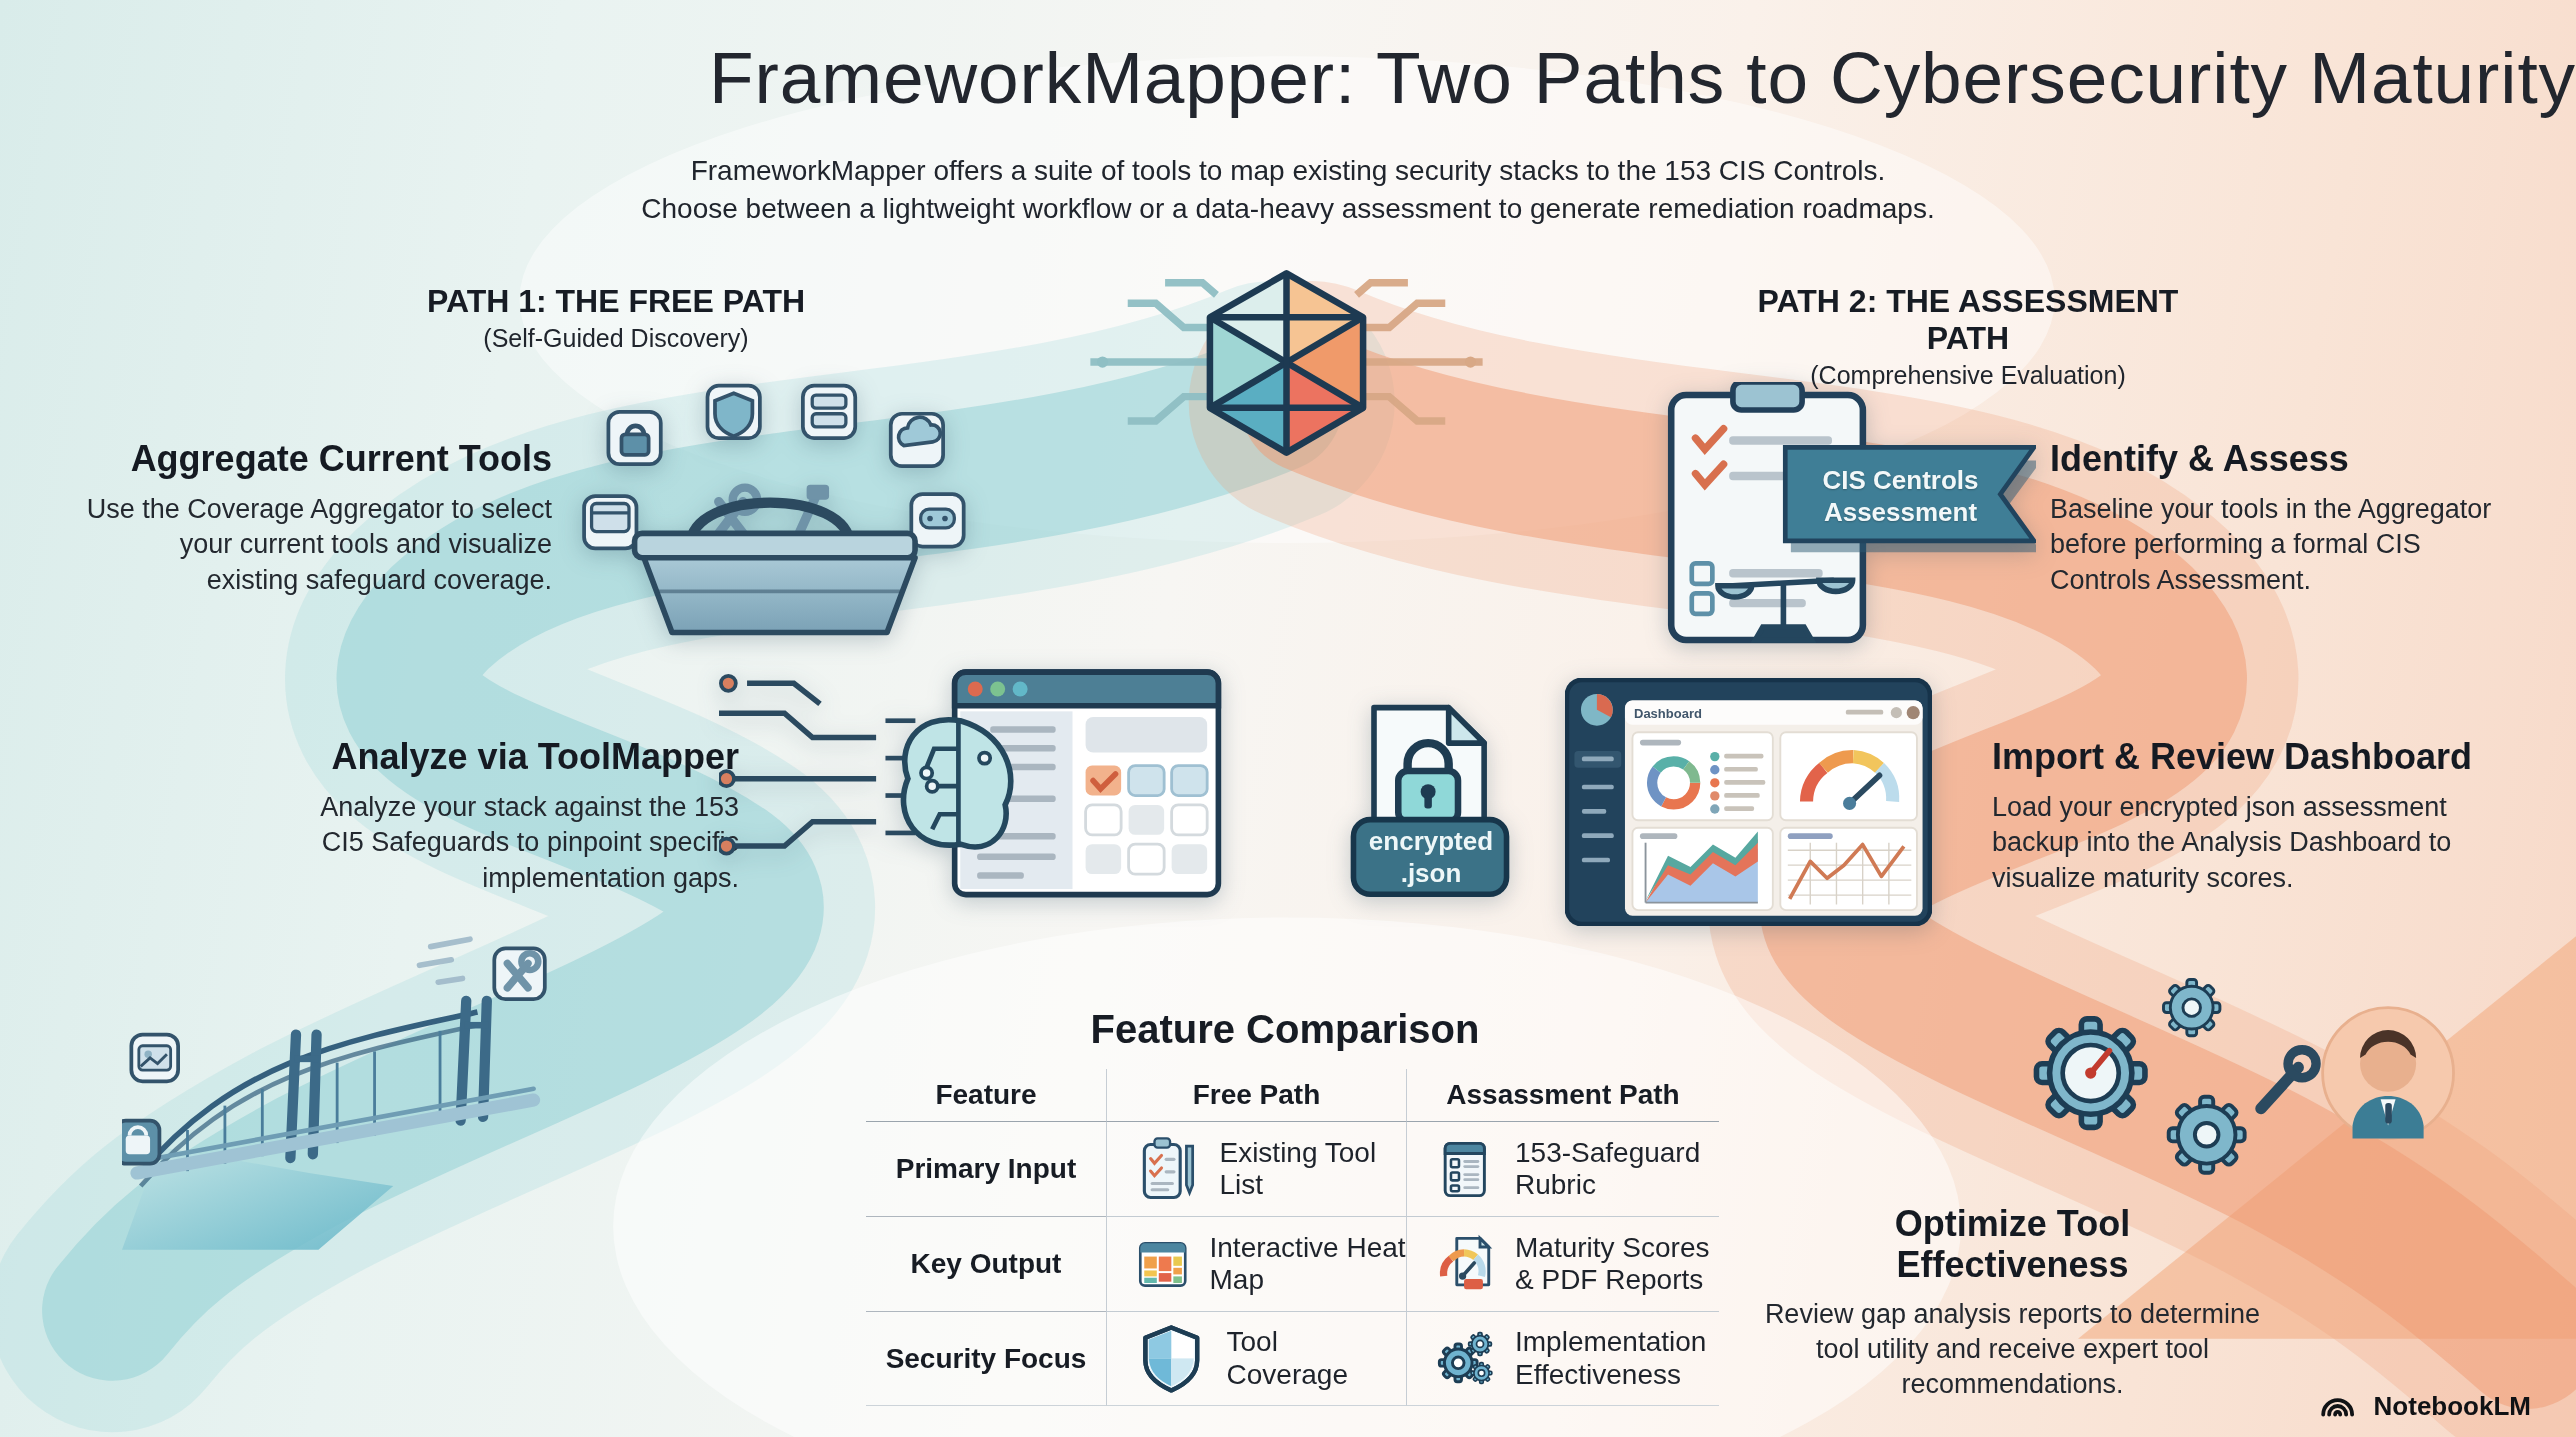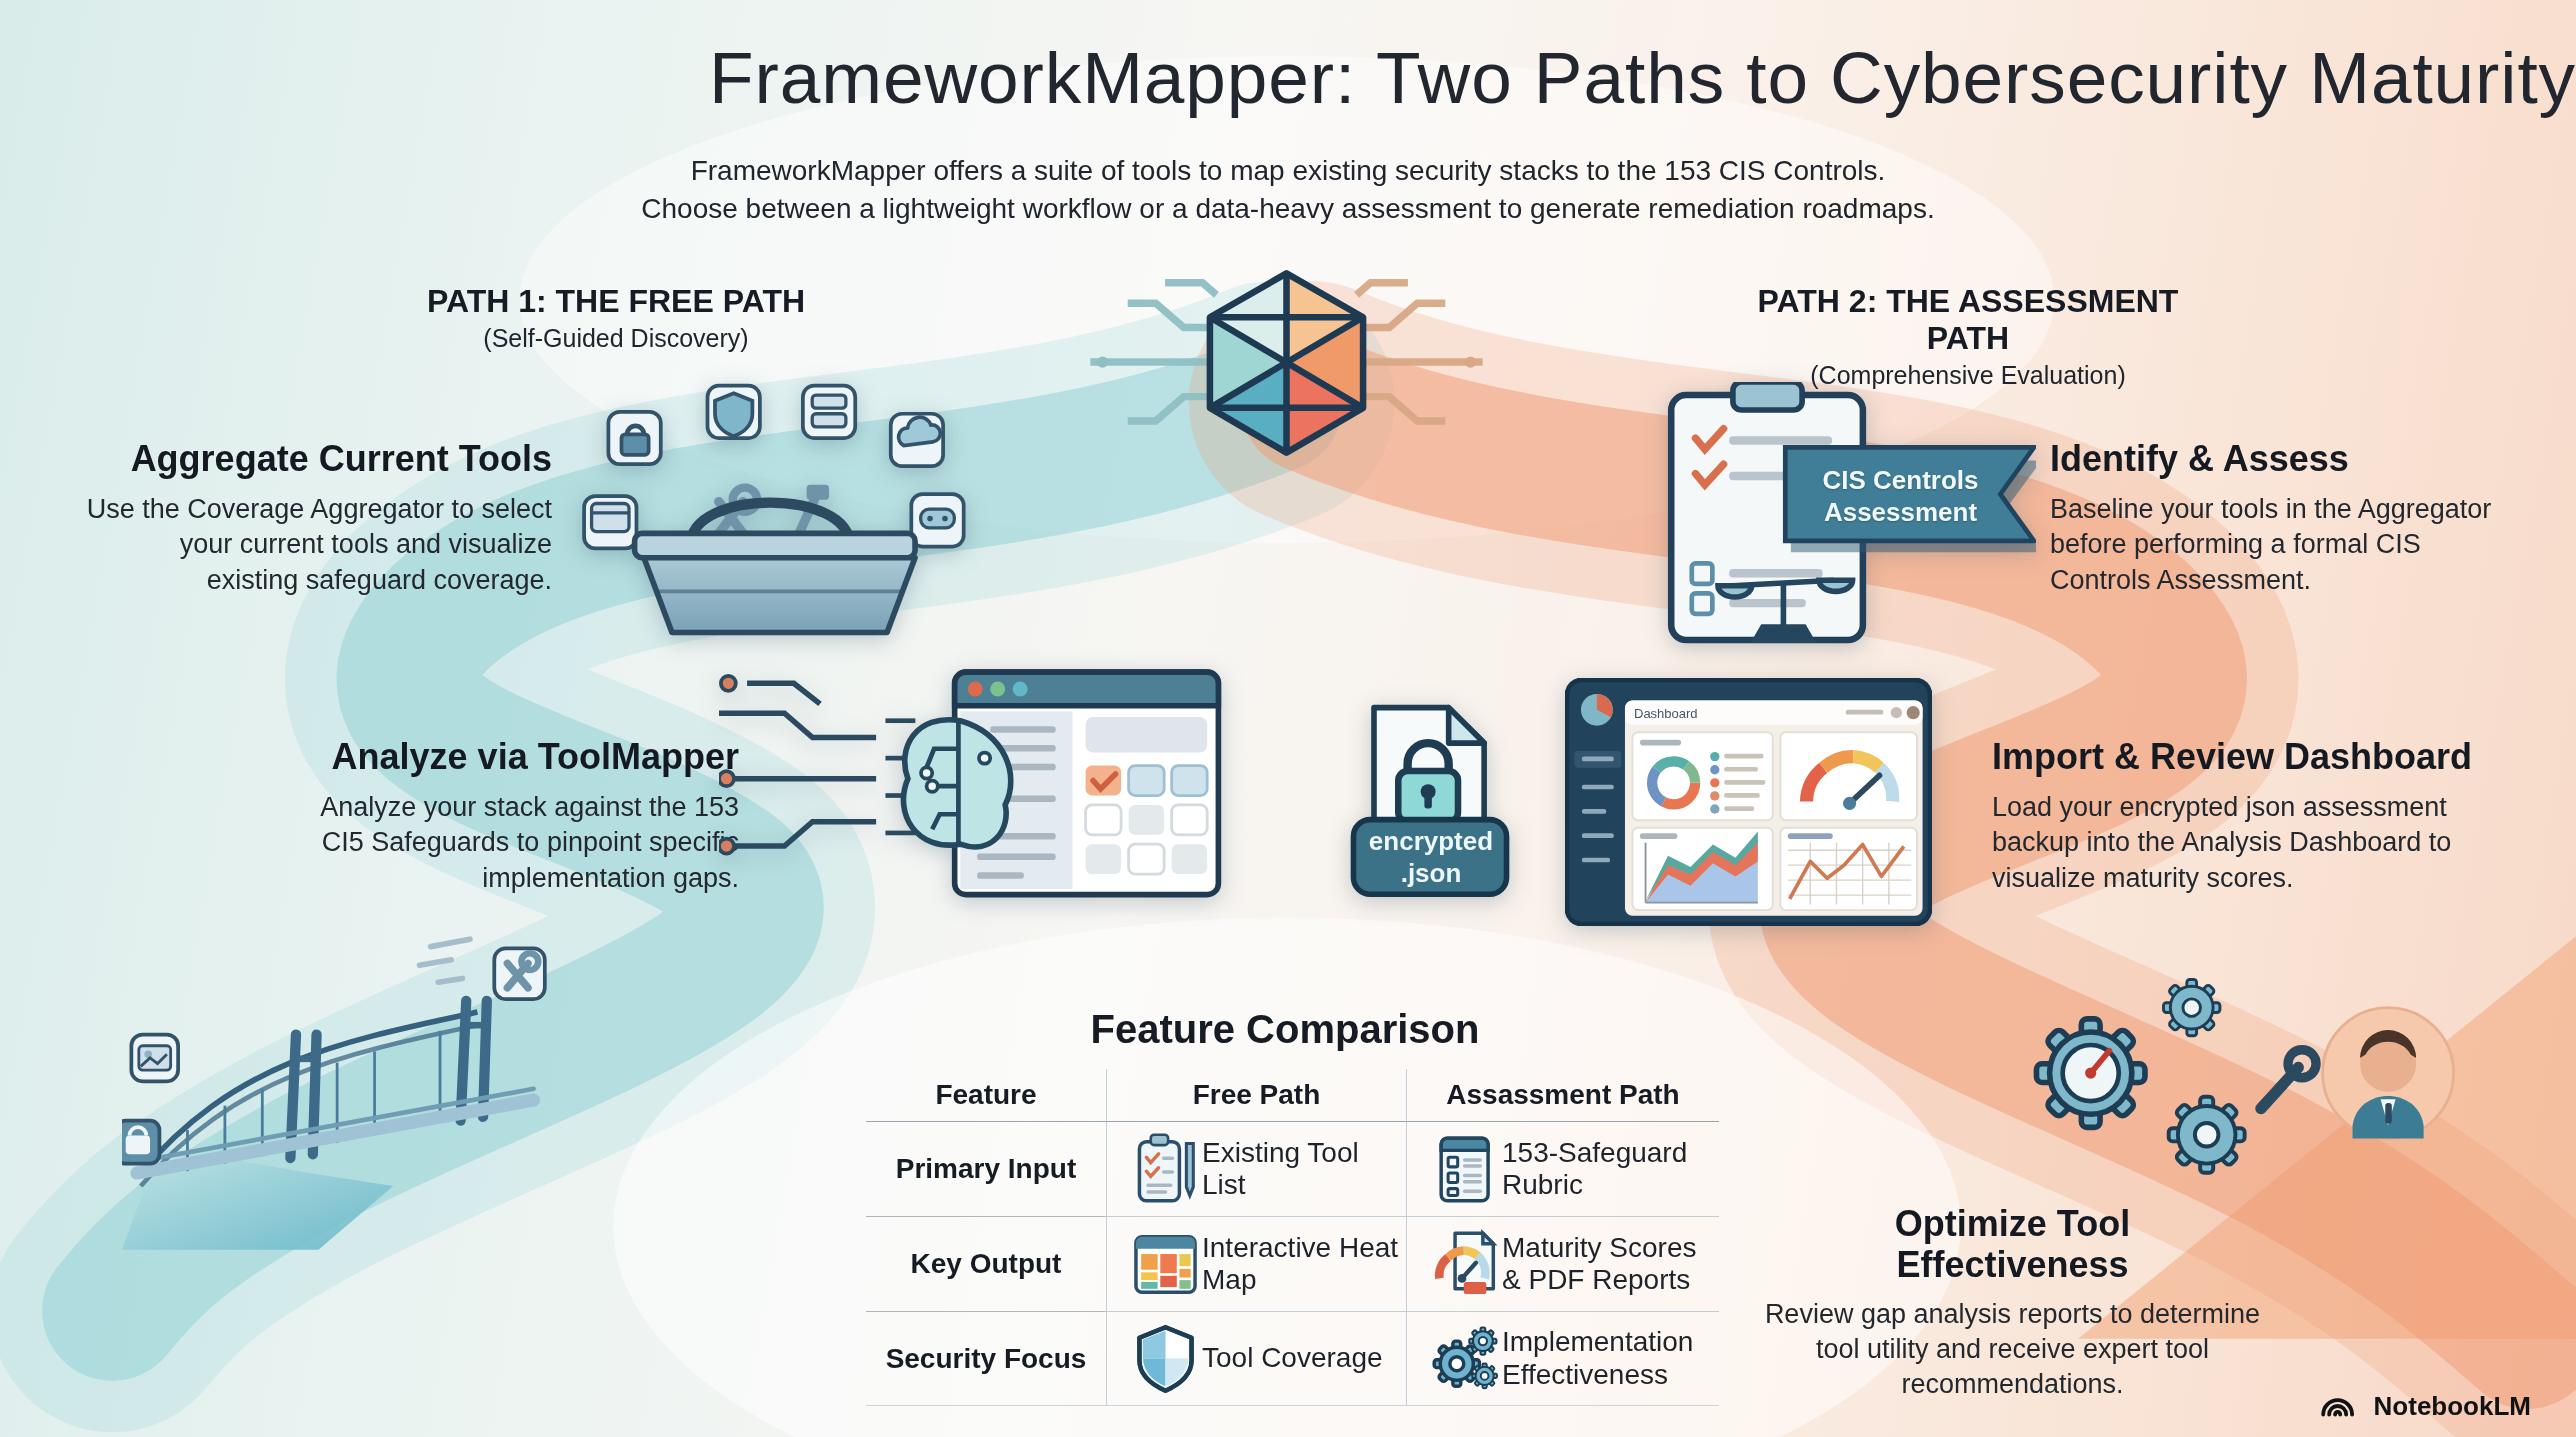--- a/index.html
+++ b/index.html
@@ -21,31 +21,31 @@
   .step .st-title{font-size:36px;font-weight:bold;color:#151a22;line-height:1.15;margin-bottom:13px;}
   .step .st-body{font-size:27px;font-weight:400;color:#23282f;line-height:1.3;}
   .al-right{text-align:right;} .al-left{text-align:left;} .al-center{text-align:center;}
 
   .cmp-title{font-size:40px;font-weight:bold;text-align:center;color:#171c24;}
   .cmp-table{display:grid;grid-template-columns:240px 300px 313px;
     grid-template-rows:52px 95px 95px 95px;}
   .cmp-cell{display:flex;align-items:center;}
   .cmp-head{justify-content:center;font-size:28px;font-weight:bold;color:#171c24;}
   .cmp-feature{justify-content:center;font-size:28px;font-weight:bold;color:#171c24;border-top:1.9px solid #aeb6be;}
-  .cmp-value{padding-left:22px;font-size:28px;color:#1e232b;border-top:1.9px solid #c3cbd2;}
+  .cmp-value{padding-left:28px;gap:19px;font-size:28px;color:#1e232b;border-top:1.9px solid #c3cbd2;}
   .col2,.col3{border-left:1.9px solid #c6cdd4;}
   .row-last{border-bottom:1.9px solid #ccd3d9;}
   .cmp-value .lbl{max-width:204px;line-height:1.15;}
   .cmp-row-first{border-top:1.9px solid #9aa4ad !important;}
 
   .banner-text{display:flex;flex-direction:column;justify-content:center;align-items:center;
     color:#f2f8f9;font-weight:bold;font-size:26px;line-height:1.25;text-shadow:0 0.9px 1.9px rgba(0,0,0,.25);}
   .enc-text{display:flex;flex-direction:column;justify-content:center;align-items:center;
     color:#eef7f8;font-weight:bold;font-size:26px;line-height:1.2;}
-  .dash-title{font-size:13px;font-weight:normal;color:#41566b;}
+  .dash-title{font-size:13px;font-weight:bold;color:#41566b;}
 
   .brand{display:flex;align-items:center;gap:15px;font-size:26px;font-weight:bold;color:#101215;}
   .shadowed{filter:drop-shadow(0 5.6px 11.2px rgba(40,70,90,.25));}
 </style>
 </head>
 <body>
 
 <div class="canvas">
 
   <svg class="abs" style="left:0;top:0;" width="2576" height="1438" viewBox="0 0 2752 1536">

